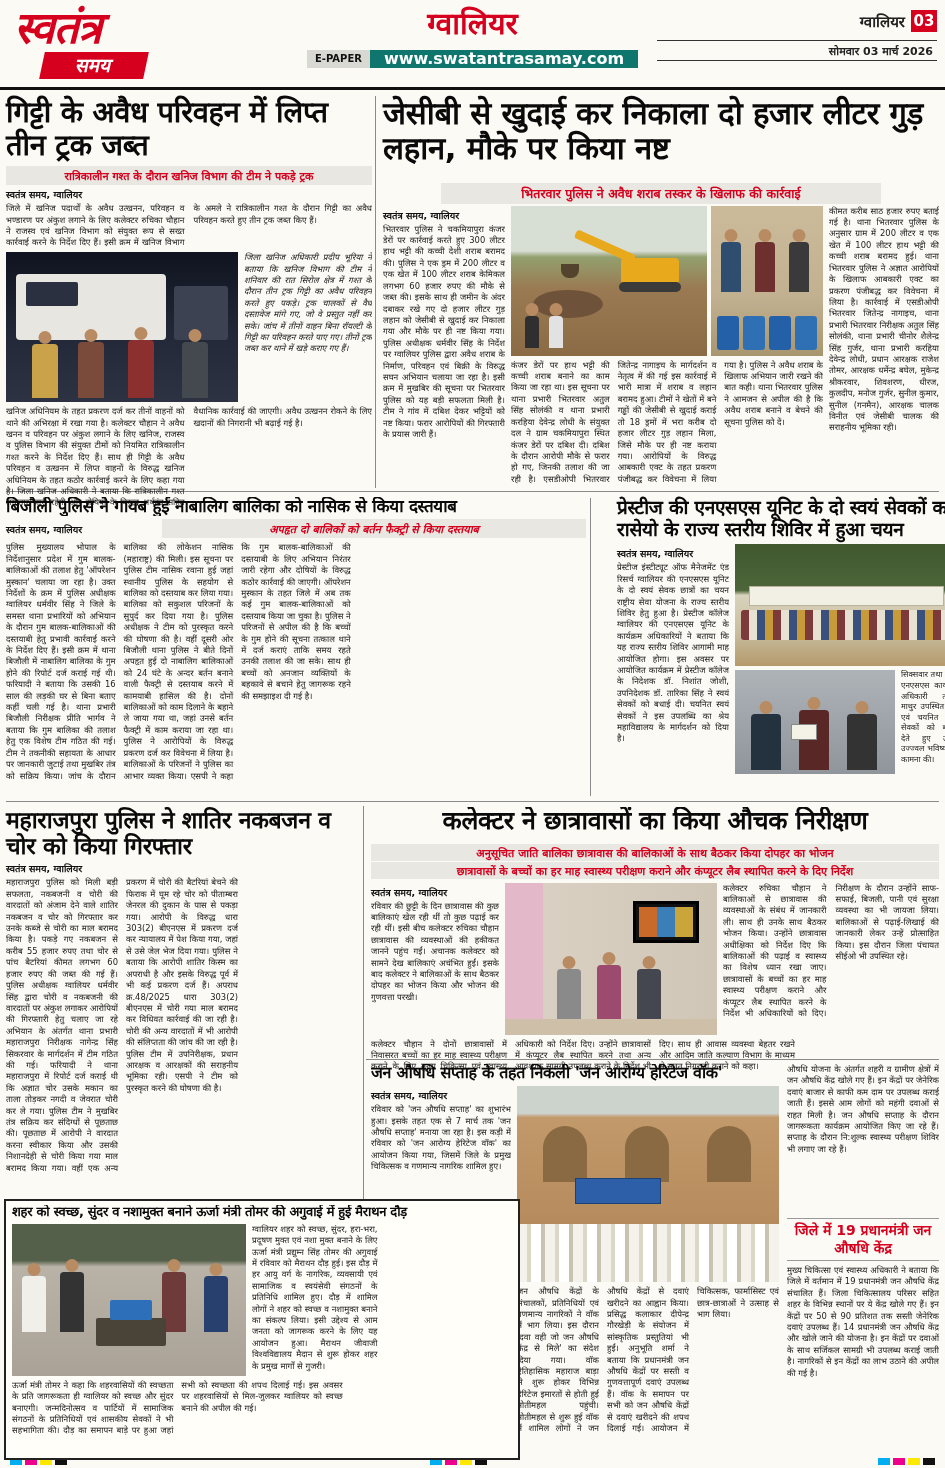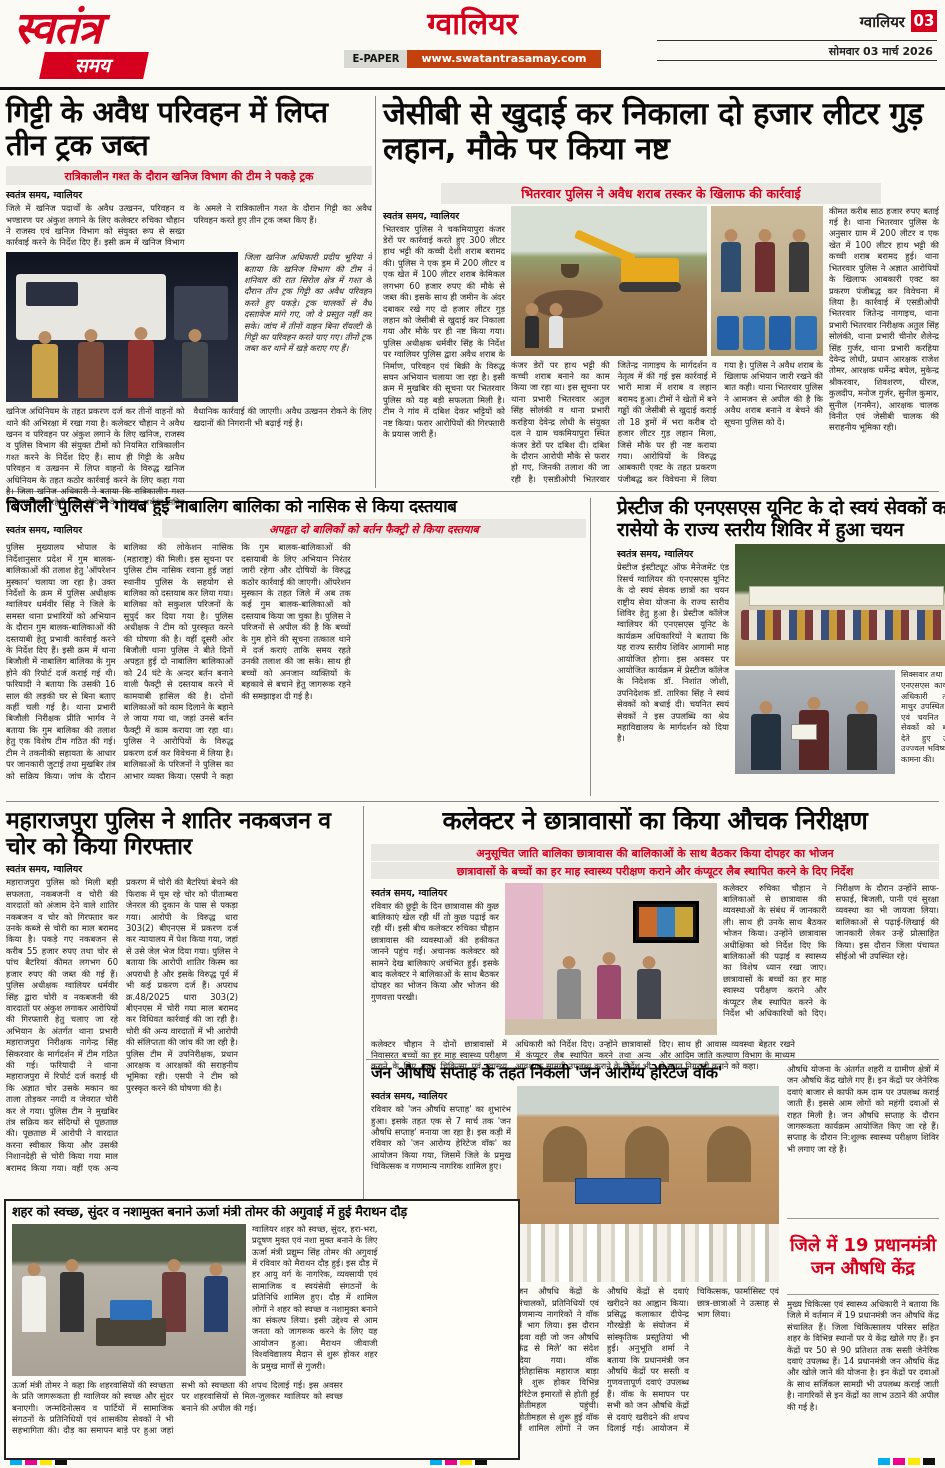--- a/index.html
+++ b/index.html
@@ -10,21 +10,21 @@
   
   header { position:absolute; left:0; top:0; width:945px; height:90px; border-bottom:3px solid #111; }
   .logo { position:absolute; left:14px; top:6px; width:210px; }
   .logo-main { font-size:44px; font-weight:bold; font-style:italic; color:#d6001e; letter-spacing:-1px; line-height:1; }
   .logo-badge { position:absolute; left:28px; top:46px; width:104px; height:27px; background:#d6001e; color:#fff;
                 font-size:19px; font-weight:bold; text-align:center; line-height:27px; transform:skewX(-12deg); }
   .head-center { position:absolute; left:300px; top:6px; width:345px; text-align:center; }
   .city-title { font-size:30px; font-weight:bold; color:#d6001e; line-height:1.2; }
   .epaper-strip { margin-top:8px; display:flex; justify-content:center; align-items:stretch; height:18px; }
   .ep-label { background:#d9d9d4; color:#111; font-size:10px; font-weight:bold; line-height:18px; padding:0 8px; }
-  .ep-site { background:#c2410c; color:#fff; font-size:11px; font-weight:bold; line-height:18px; padding:0 14px; }
+  .ep-site { background:#0f766e; color:#fff; font-size:16px; font-weight:bold; line-height:18px; padding:0 14px; }
   .head-right { position:absolute; right:8px; top:10px; width:280px; }
   .edition-row { display:flex; justify-content:flex-end; align-items:center; gap:6px; }
   .edition-name { font-size:15px; font-weight:bold; color:#222; }
   .page-badge { background:#d6001e; color:#fff; font-size:15px; font-weight:bold; width:26px; height:22px; text-align:center; line-height:22px; }
   .date-bar { margin-top:8px; border-top:1px solid #333; border-bottom:1px solid #333; font-size:11px; font-weight:bold;
               color:#222; text-align:right; padding:2px 4px; }
 
   
   .article { position:absolute; }
   .headline { font-weight:bold; color:#0a0a0a; line-height:1.14; letter-spacing:-0.3px; }
@@ -70,22 +70,22 @@
   .h-a7 { font-size:16px; white-space:nowrap; overflow:hidden; }
   .h-a8 { font-size:13px; white-space:nowrap; overflow:hidden; }
 
   .s1 { font-size:11px; margin-top:4px; }
   .s2 { font-size:12.5px; width:440px; margin:16px auto 2px auto; }
   .s3 { font-size:11px; }
   .s6 { font-size:11px; padding:1px 4px; }
 
   .cap { font-size:8px; line-height:10.6px; text-align:justify; color:#222; overflow:hidden; }
 
-  .kendra-head { color:#d6001e; font-weight:bold; font-size:18px; text-align:center; line-height:1.25;
-                 border-top:1px solid #999; border-bottom:1px solid #999; padding:15px 0; margin:4px 0; }
+  .kendra-head { color:#d6001e; font-weight:bold; font-size:14px; text-align:center; line-height:1.25;
+                 border-top:1px solid #999; border-bottom:1px solid #999; padding:3px 0; margin:4px 0; }
 
   .box8 { border:2px solid #222; background:#fffef9; padding:4px 6px; }
 </style>
 </head>
 <body>
 
 <div class="page">
 
   <header>
     <div class="logo">

